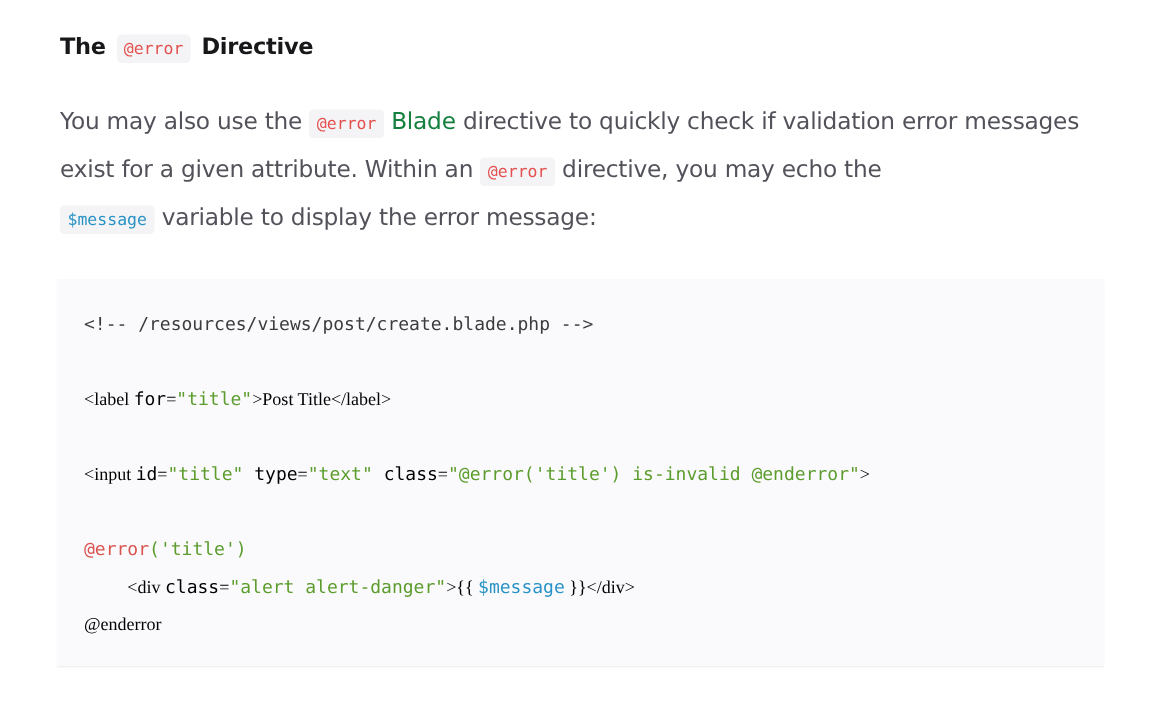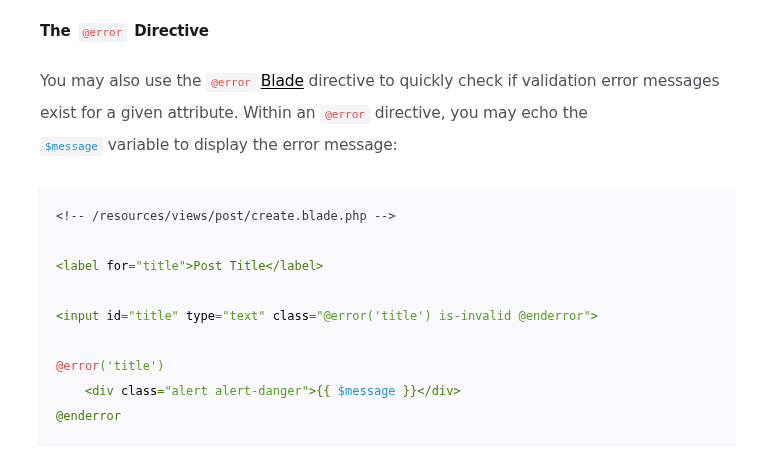--- a/index.html
+++ b/index.html
@@ -47,22 +47,21 @@
       top: 66px;
       width: 700px;
       margin: 0;
       font-family: "DejaVu Sans", sans-serif;
       font-size: 15.5px;
       line-height: 30px;
       color: #52525b;
       letter-spacing: -0.15px;
     }
     .para a {
-      color: #000000;
-      text-decoration: underline;
+      color: #15803d;
       text-underline-offset: 2px;
     }
     .codeblock {
       position: absolute;
       left: 38px;
       top: 186px;
       width: 698px;
       height: 258px;
       background: #fafafc;
       box-shadow: 0 1px 1px rgba(0,0,0,0.06);
@@ -76,21 +75,21 @@
       font-size: 12px;
       line-height: 25px;
       color: #3a3a3f;
     }
     .line { display: block; height: 25px; white-space: pre; }
     .c-comment { color: #3a3a3f; }
     .c-attr { color: #000000; }
     .c-str { color: #5c9c2c; }
     .c-dir { color: #d9534f; }
     .c-var { color: #2a93c5; }
-    .c-tag { color: #4d7c0f; }
+    .c-tag { color: #000000; font-family: Liberation Serif, serif; }
   </style>
 </head>
 <body>
 
 <div class="page">
 
   <h3 class="heading"><span>The</span> <code class="inline-code red">@error</code> <span>Directive</span></h3>
 
   <p class="para"><span>You may also use the </span><code class="inline-code red">@error</code> <a>Blade</a><span> directive to quickly check if validation error messages exist for a given attribute. Within an </span><code class="inline-code red">@error</code><span> directive, you may echo the </span><br><code class="inline-code blue">$message</code><span> variable to display the error message:</span></p>
 

